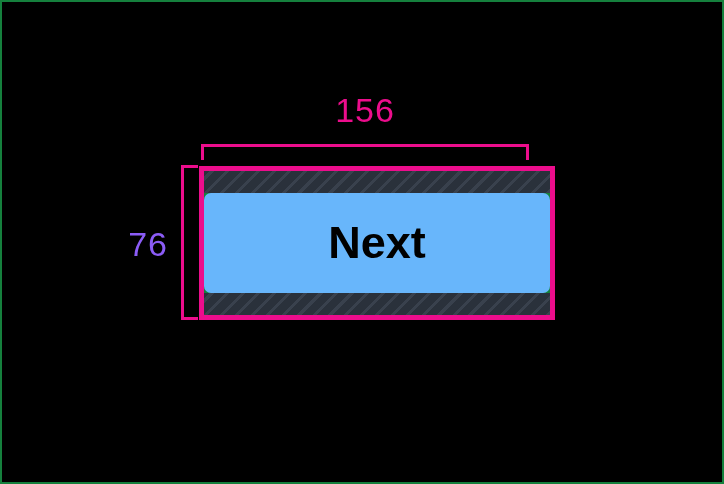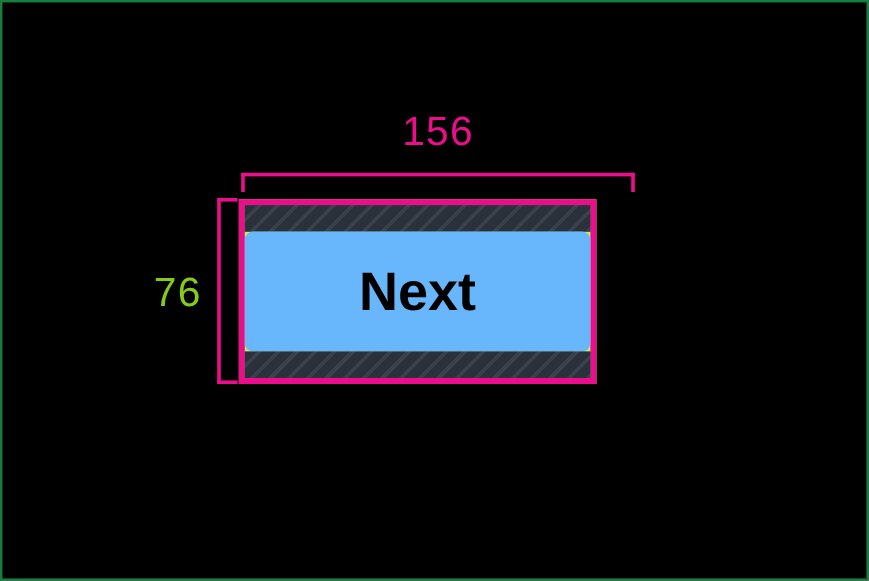--- a/index.html
+++ b/index.html
@@ -92,39 +92,39 @@
   #height-bracket .tick-t { top: 0; }
   #height-bracket .tick-b { bottom: 0; }
 
   
   #height-label {
     position: absolute;
     left: 100px;
     top: 222px;
     width: 66px;
     text-align: right;
-    color: #84cc16;
+    color: #8b5cf6;
     font-size: 34px;
     font-family: "Liberation Sans", sans-serif;
     font-weight: 400;
     letter-spacing: 1px;
     line-height: 40px;
     white-space: nowrap;
   }
 
   
   #element-box {
     position: absolute;
     left: 197px;
     top: 164px;
-    width: 298px;
+    width: 356px;
     height: 154px;
     box-sizing: border-box;
     border: 5px solid #ec0d8c;
-    background: #bef264;
+    background: #15803d;
   }
 
   
   #element-inner {
     position: absolute;
     inset: 0;
     display: flex;
     flex-direction: column;
   }
 

